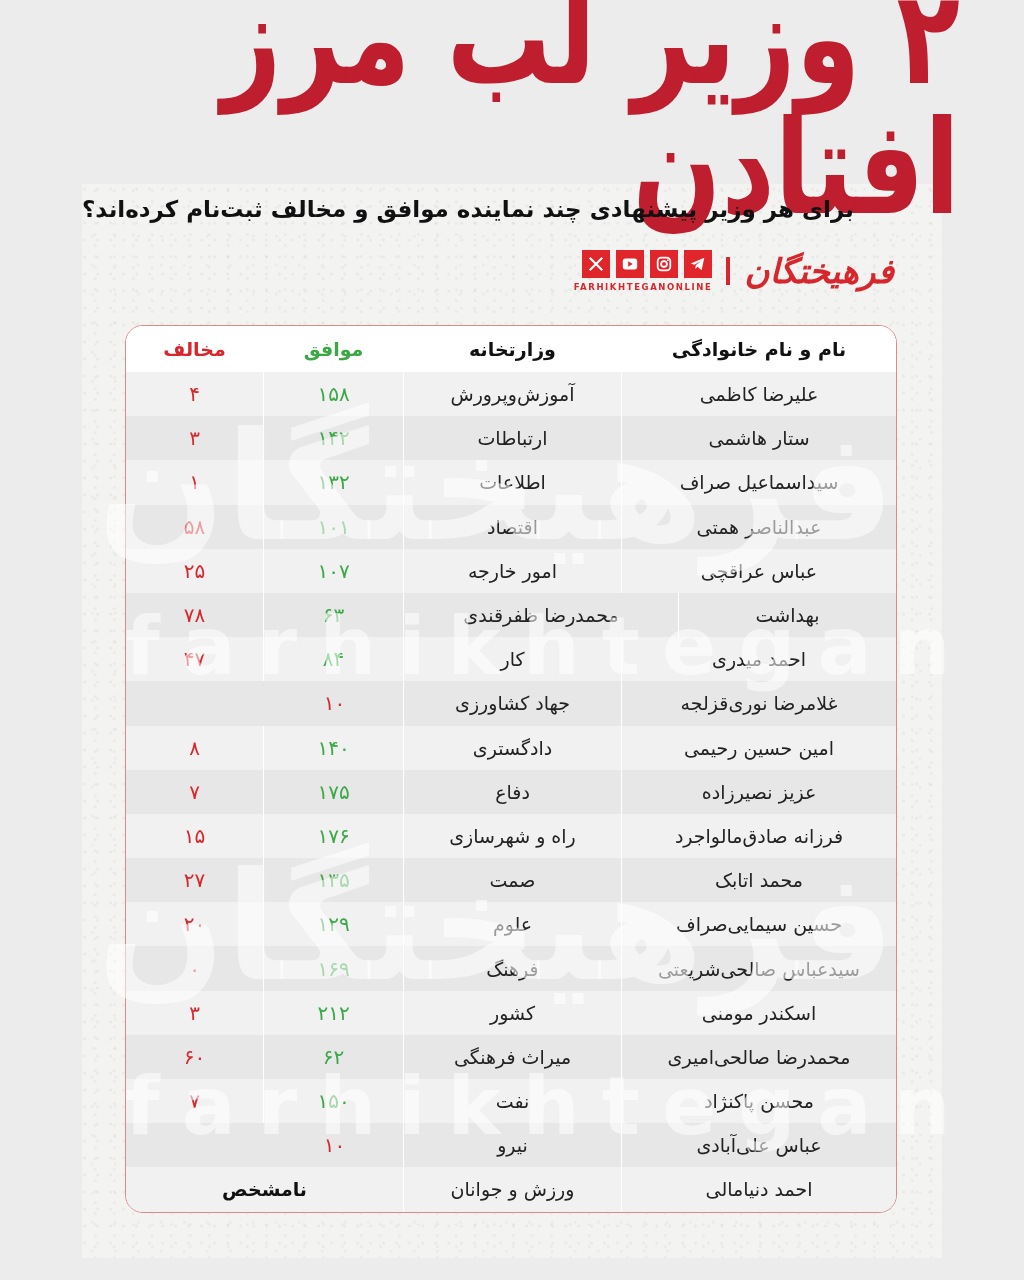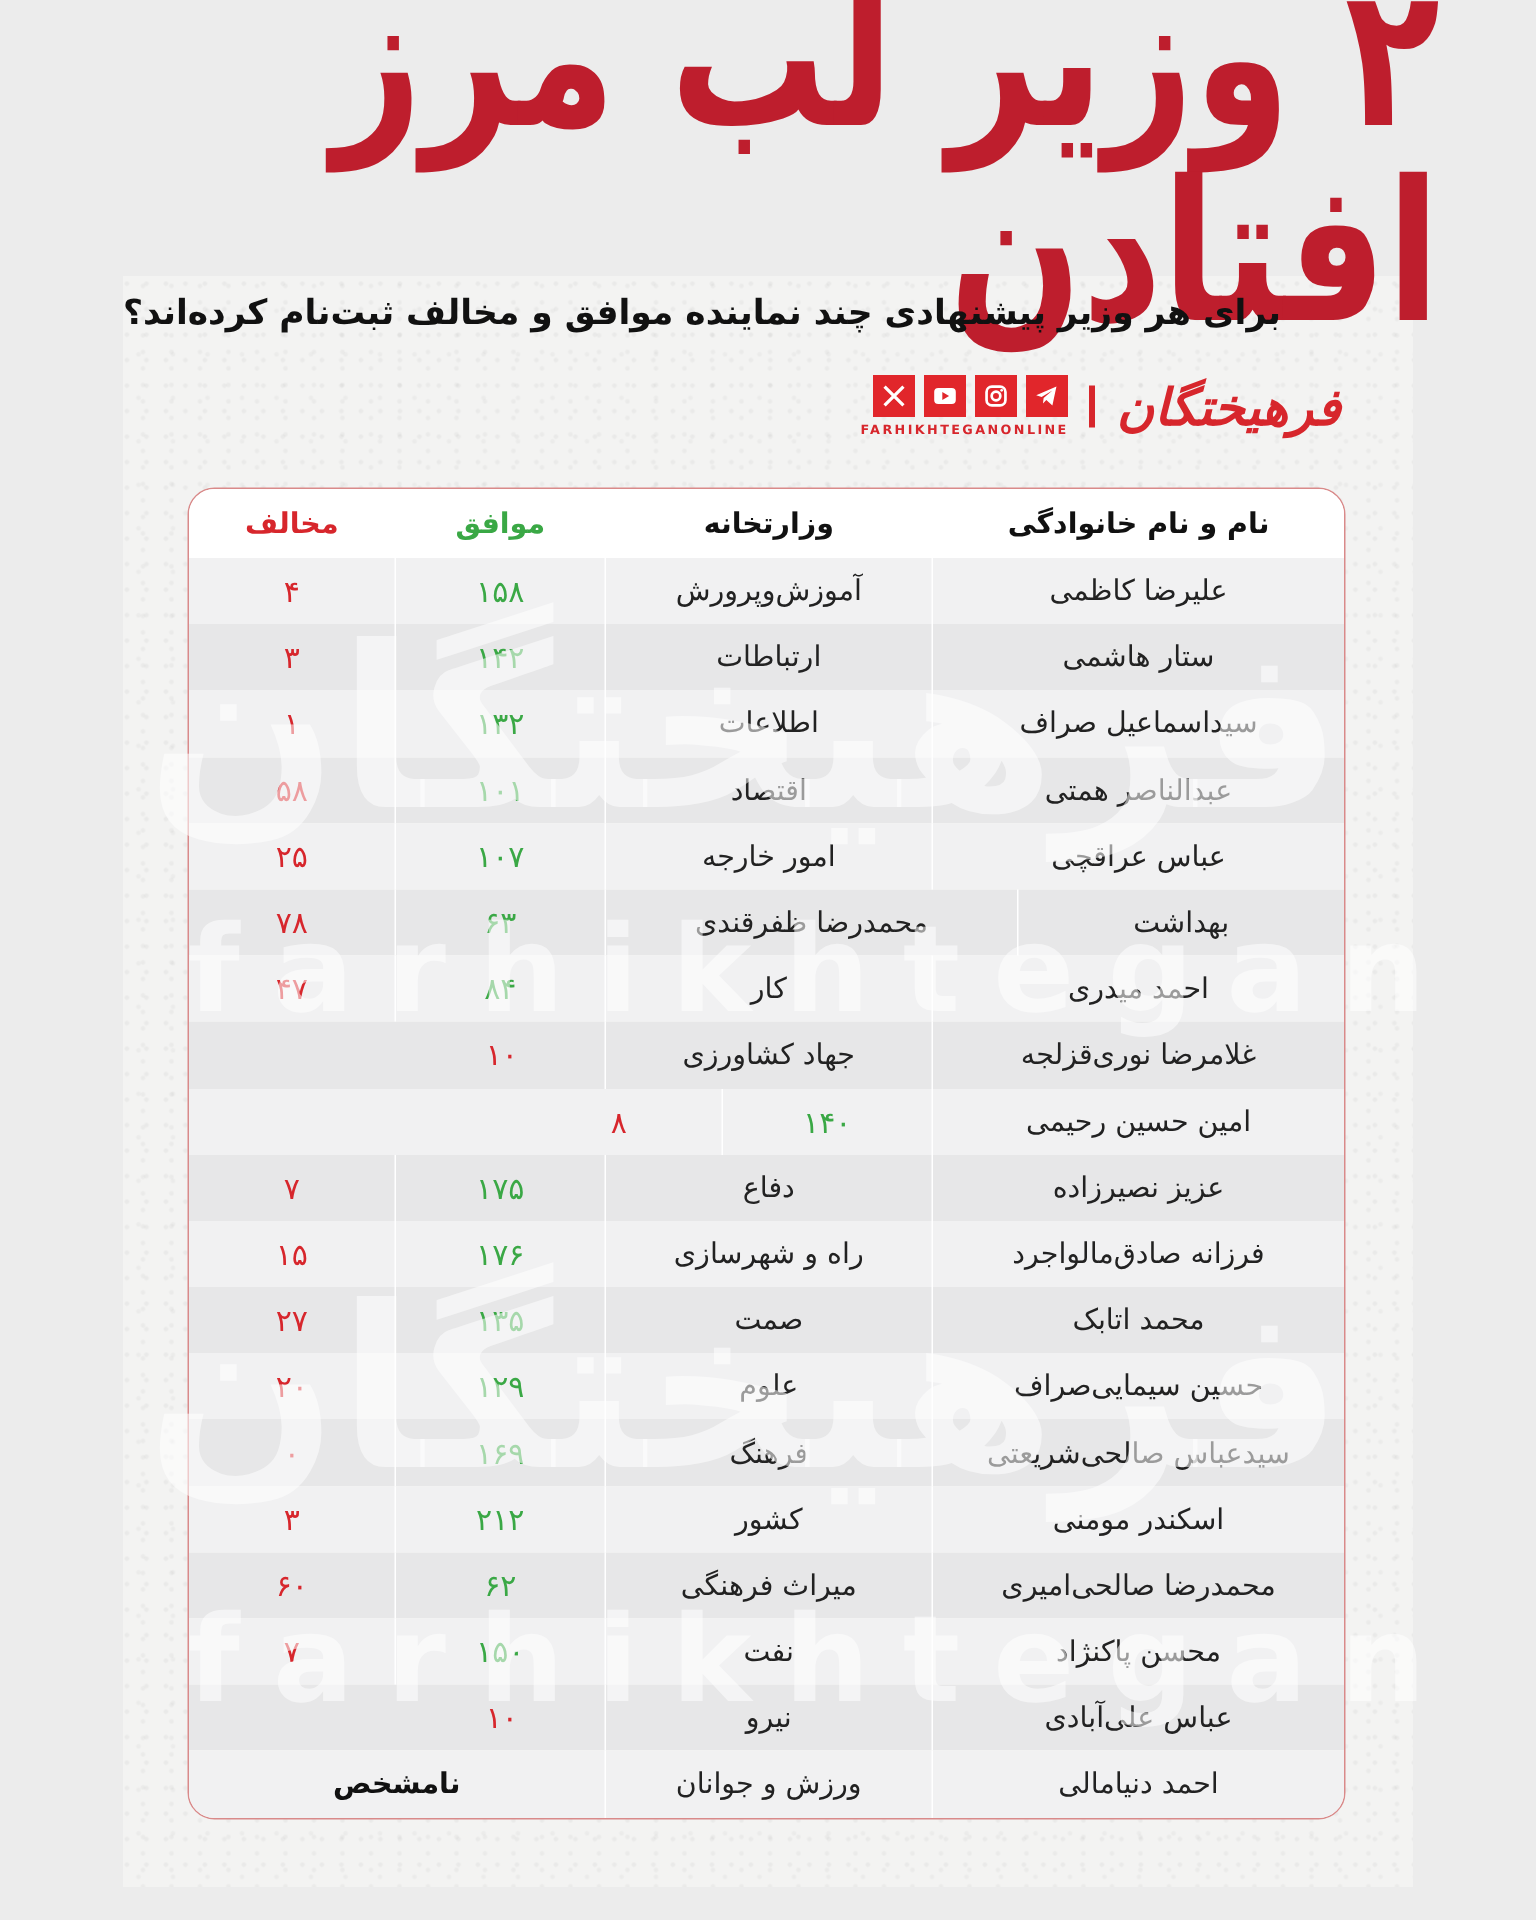--- a/index.html
+++ b/index.html
@@ -170,20 +170,21 @@
       <div class="cell c-name">احمد میدری</div>
       <div class="cell c-min">کار</div>
       <div class="cell c-yes">۸۴</div>
       <div class="cell c-no">۴۷</div>
     </div><div class="row data">
       <div class="cell c-name">غلامرضا نوری‌قزلجه</div>
       <div class="cell c-min">جهاد کشاورزی</div>
       <div class="cell c-no">۱۰</div>
     </div><div class="row data">
       <div class="cell c-name">امین حسین رحیمی</div>
+      <div class="cell c-min">دادگستری</div>
       <div class="cell c-yes">۱۴۰</div>
       <div class="cell c-no">۸</div>
     </div><div class="row data">
       <div class="cell c-name">عزیز نصیرزاده</div>
       <div class="cell c-min">دفاع</div>
       <div class="cell c-yes">۱۷۵</div>
       <div class="cell c-no">۷</div>
     </div><div class="row data">
       <div class="cell c-name">فرزانه صادق‌مالواجرد</div>
       <div class="cell c-min">راه و شهرسازی</div>

